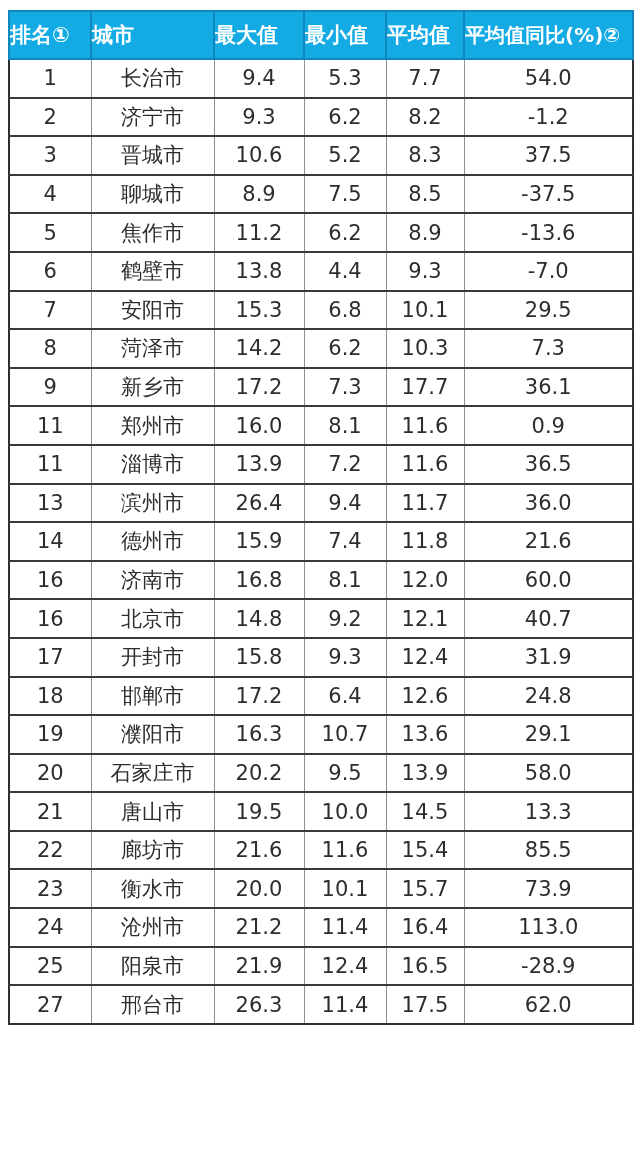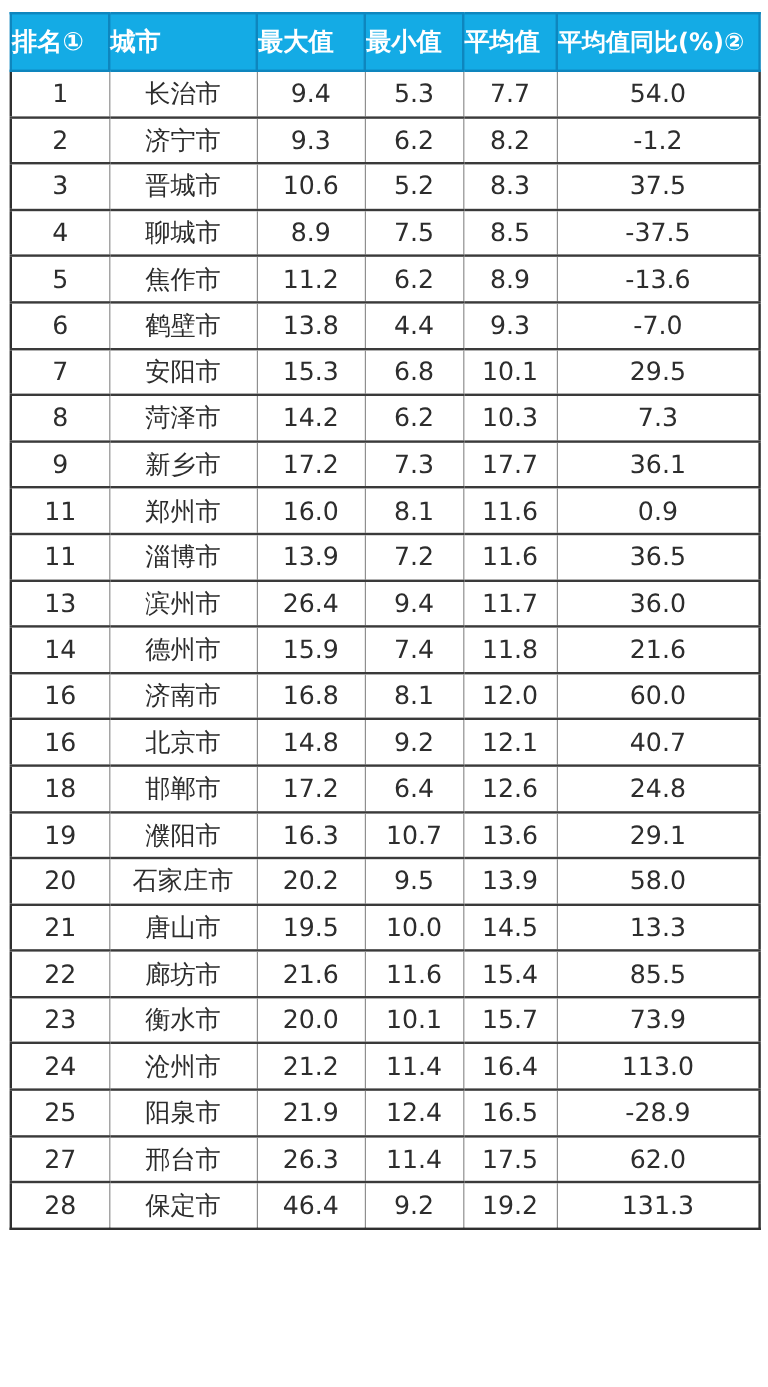--- a/index.html
+++ b/index.html
@@ -201,20 +201,28 @@
           </tr>
           <tr>
             <td>16</td>
             <td>北京市</td>
             <td>14.8</td>
             <td>9.2</td>
             <td>12.1</td>
             <td>40.7</td>
           </tr>
           <tr>
+            <td>17</td>
+            <td>开封市</td>
+            <td>15.8</td>
+            <td>9.3</td>
+            <td>12.4</td>
+            <td>31.9</td>
+          </tr>
+          <tr>
             <td>18</td>
             <td>邯郸市</td>
             <td>17.2</td>
             <td>6.4</td>
             <td>12.6</td>
             <td>24.8</td>
           </tr>
           <tr>
             <td>19</td>
             <td>濮阳市</td>
@@ -272,24 +280,16 @@
             <td>-28.9</td>
           </tr>
           <tr>
             <td>27</td>
             <td>邢台市</td>
             <td>26.3</td>
             <td>11.4</td>
             <td>17.5</td>
             <td>62.0</td>
           </tr>
-          <tr>
-            <td>28</td>
-            <td>保定市</td>
-            <td>46.4</td>
-            <td>9.2</td>
-            <td>19.2</td>
-            <td>131.3</td>
-          </tr>
         </tbody>
     </table>
   </div>
 </div>
 
 </body></html>

